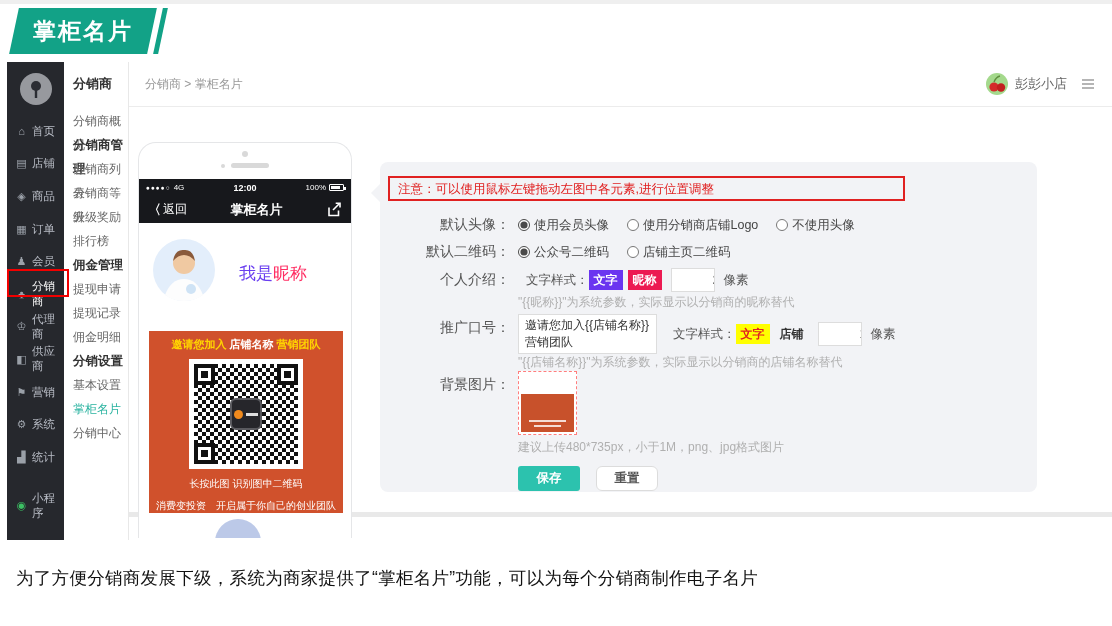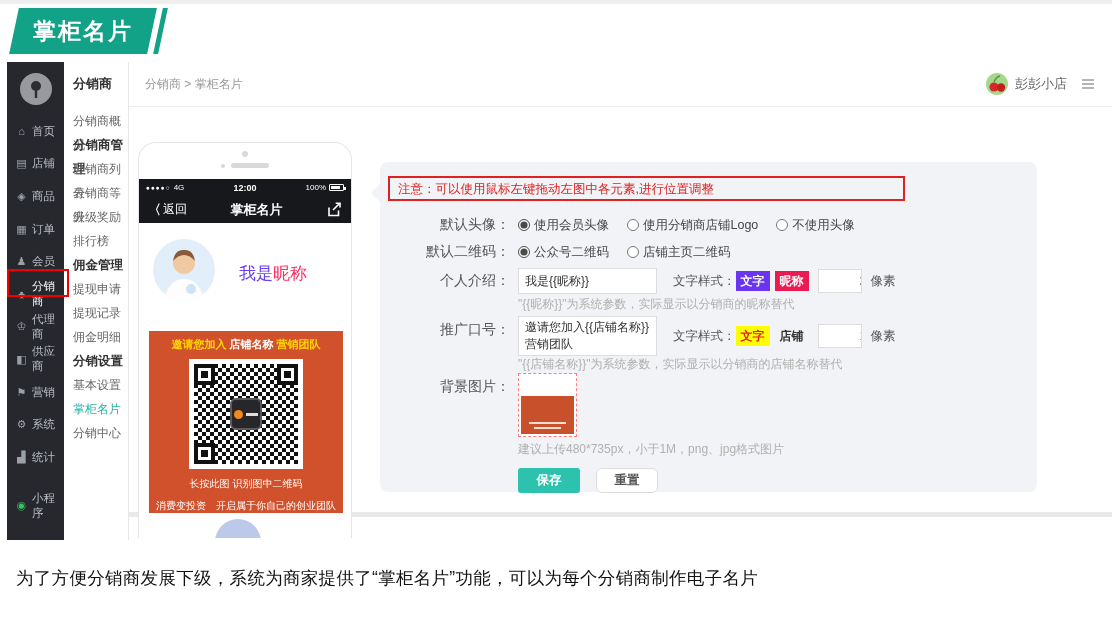--- a/index.html
+++ b/index.html
@@ -317,21 +317,20 @@
           </label>
         <label class="radio">
             <input type="radio" name="qrcode-group" style="">
             <span>店铺主页二维码</span>
           </label>
       </div>
     </div>
 
     <div class="f-row mt7">
       <span class="f-label">个人介绍：</span>
-      <input class="text-input" value="我是{{昵称}}" style="">
       <div class="style-group">
         <span class="style-label">文字样式：</span>
         <span class="chip chip-purple">文字</span>
         <span class="chip chip-red">昵称</span>
         <input class="size-input" value="28" style="">
         <span class="px">像素</span>
       </div>
     </div>
     <div class="helper">"{{昵称}}"为系统参数，实际显示以分销商的昵称替代</div>
 

